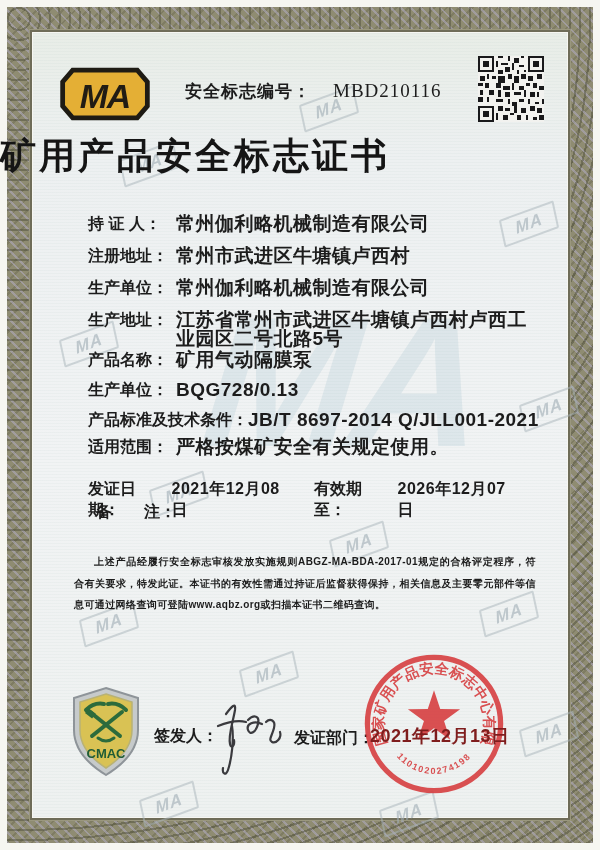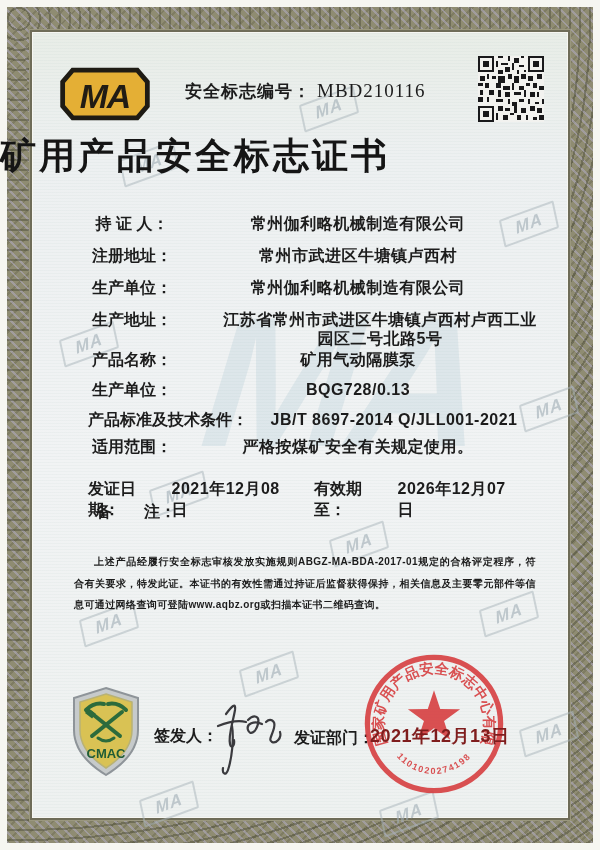--- a/index.html
+++ b/index.html
@@ -34,34 +34,34 @@
     transform:rotate(-20deg) skewX(-8deg); border-radius:2px; letter-spacing:1px;
   }
   .wm-big{
     position:absolute; left:205px; top:290px; font-size:185px; line-height:1;
     font-weight:bold; font-style:italic; color:rgba(140,175,195,.18);
     transform:skewX(-6deg); letter-spacing:-8px;
   }
   
   .ma-logo{position:absolute; left:60px; top:66px; width:90px; height:56px;}
   .certno{position:absolute; left:185px; top:80px; font-size:17px; font-weight:bold; letter-spacing:1px;}
-  .certno .val{font-family:"Liberation Serif","DejaVu Serif",serif; font-weight:normal; font-size:19px; letter-spacing:1px; margin-left:6px;}
+  .certno .val{font-family:"Liberation Serif","DejaVu Serif",serif; font-weight:normal; font-size:19px; letter-spacing:1px; margin-left:22px;}
   .qr{position:absolute; left:476px; top:56px; width:70px; height:66px;}
   .title{
     position:absolute; left:0; right:0; top:132px; 
     font-size:36px; font-weight:bold; letter-spacing:3px; color:#151515;
     font-family:"Liberation Serif","DejaVu Serif",serif;
   }
   
   .fields{position:absolute; left:88px; top:214px; width:452px;}
-  .row{display:flex; align-items:flex-start;text-align:center;}
+  .row{display:flex; align-items:flex-start;}
   .row .lbl{flex:0 0 88px; font-weight:bold; font-size:16px; white-space:nowrap;}
-  .row .val{flex:1; font-weight:bold; font-size:16px; line-height:19px; letter-spacing:.5px;}
+  .row .val{flex:1; font-weight:bold; font-size:19px; line-height:19px; letter-spacing:.5px;}
   .r1,.r2,.r3{height:32px;}
-  .r4{height:40px;gap:44px;}
+  .r4{height:40px;}
   .r5,.r6{height:30px;}
   .r7{height:27px;}
   .r8{height:42px;}
   .row-wide .lbl{flex:0 0 auto; }
   .dates{display:flex; height:23px; font-weight:bold; font-size:16px;}
   .dates .dl{margin-right:14px;}
   .dates .dv{margin-right:34px; letter-spacing:.5px;}
   .remark{display:flex; font-weight:bold; font-size:16px;text-align:right;}
   .remark .lbl{flex:0 0 88px;}
   

